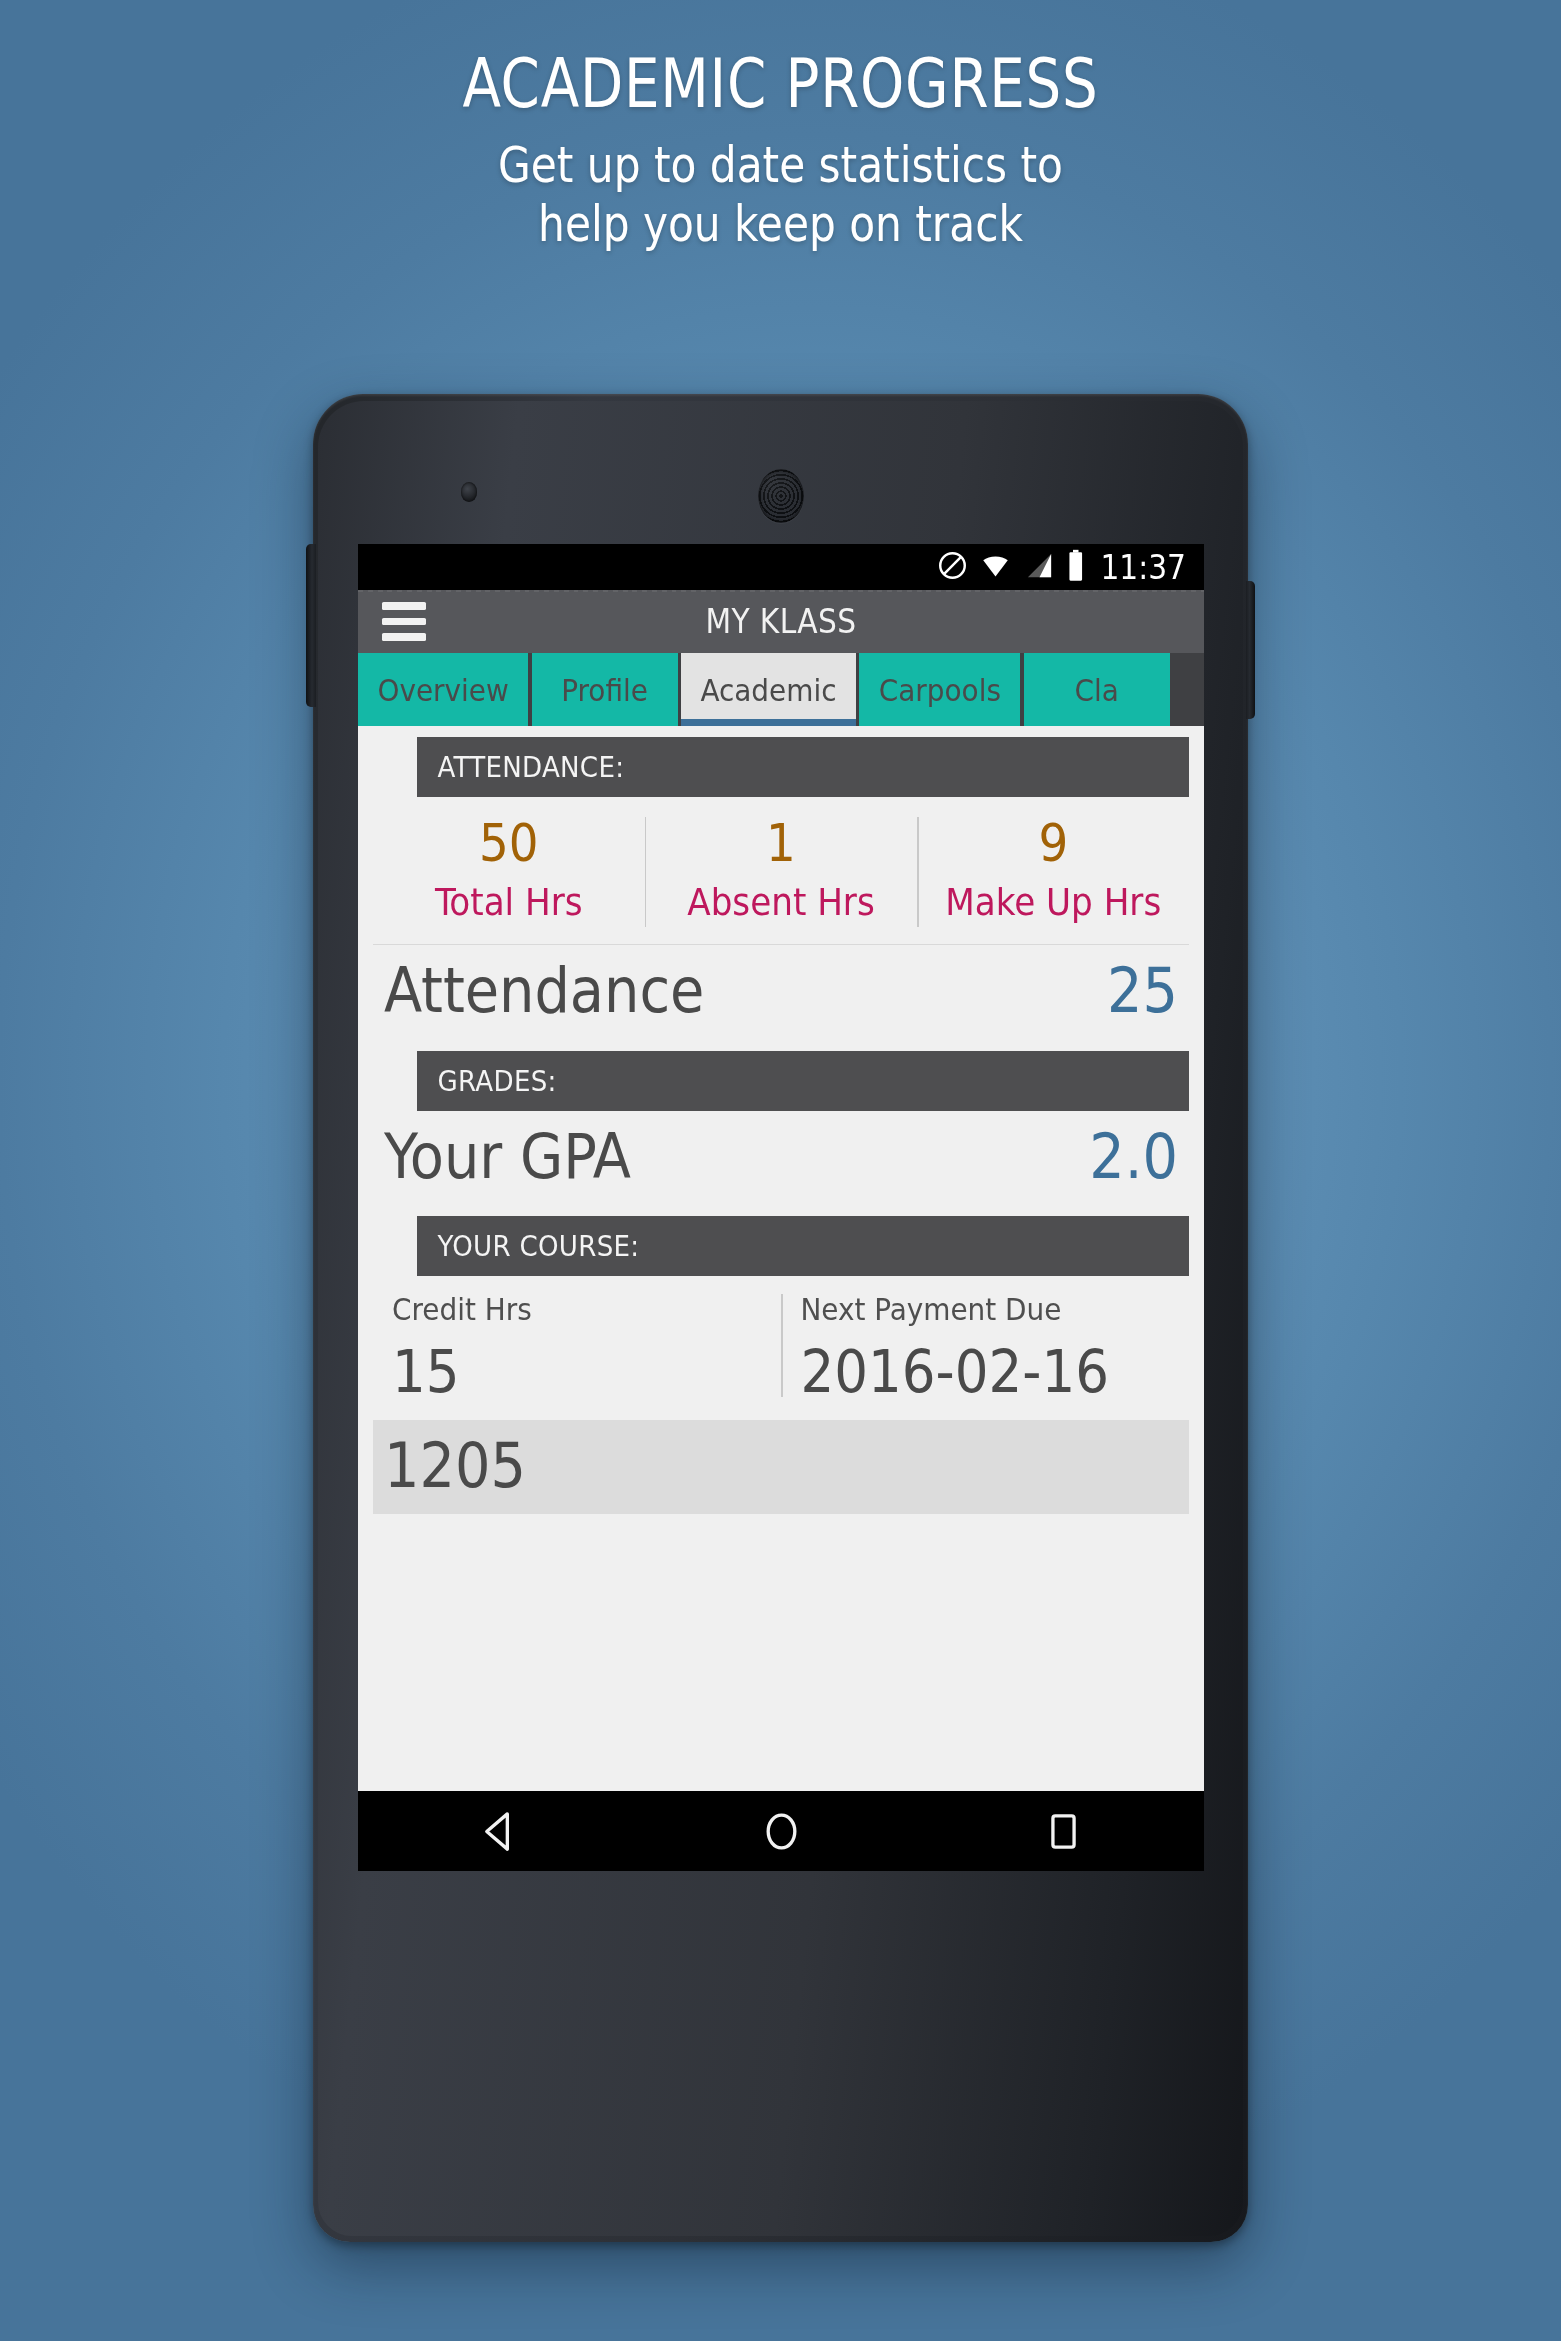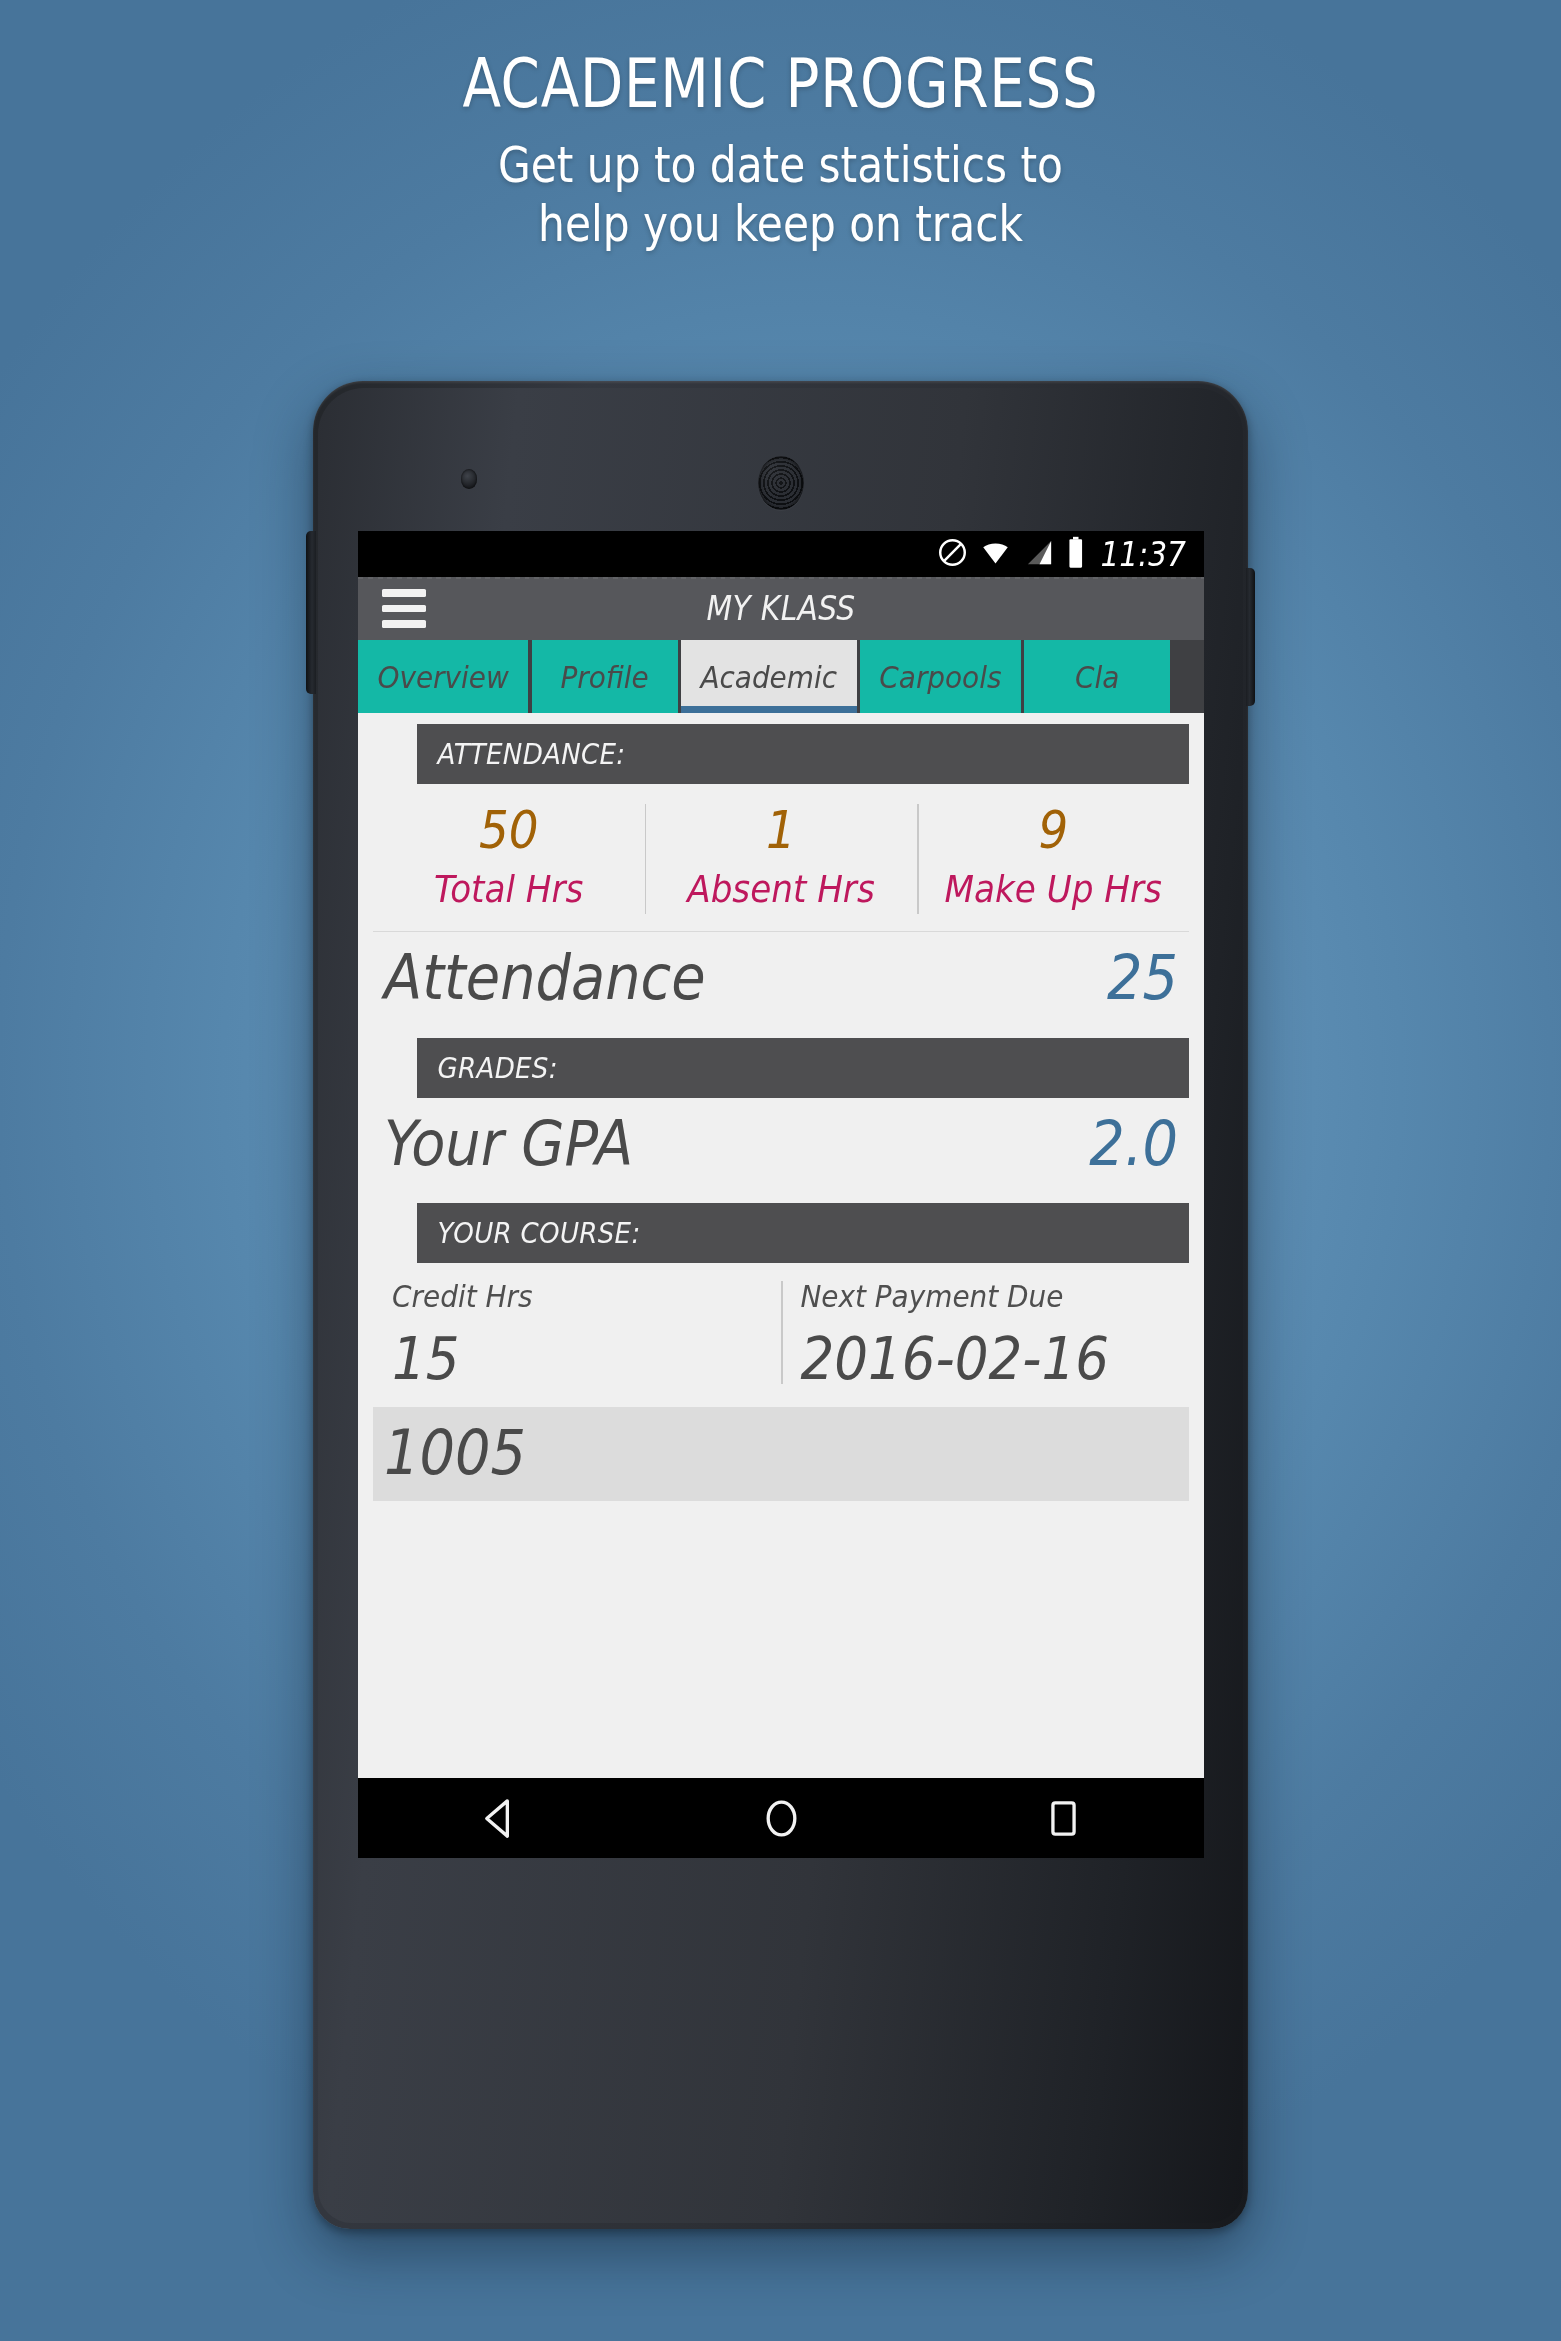--- a/index.html
+++ b/index.html
@@ -48,24 +48,23 @@
     font-weight: 300;
     line-height: 1.17;
     font-family: "DejaVu Sans Condensed", "Liberation Sans Narrow", "Liberation Sans", sans-serif;
     transform: scaleX(0.94);
   }
 
   
   .phone {
     position: absolute;
     left: 313px;
-    top: 381px;
+    top: 394px;
     width: 935px;
     height: 1848px;
-    font-style: italic;
   }
   .phone-body {
     position: absolute;
     inset: 0;
     border-radius: 50px 50px 37px 37px;
     background: linear-gradient(100deg, #23262a 0%, #343840 22%, #2d3036 55%, #202328 82%, #17191d 100%);
     box-shadow:
       0 23px 57px rgba(10,25,40,0.45),
       0 3.3px 9.8px rgba(0,0,0,0.35),
       inset 0 1.6px 2.4px rgba(255,255,255,0.10);
@@ -443,21 +442,21 @@
           <div class="course-label">Credit Hrs</div>
           <div class="course-value">15</div>
         </div>
         <div class="course-cell">
           <div class="course-label">Next Payment Due</div>
           <div class="course-value">2016-02-16</div>
         </div>
       </div>
 
       <div class="big-row shaded">
-        <div class="big-value dark">1005</div>
+        <div class="big-value dark">1205</div>
       </div>
 
     </div>
 
     <div class="navbar">
       <span>
         <svg width="47" height="47" viewBox="0 0 24 24">
           <path d="M16 3 L5.5 12 L16 21 Z" fill="none" stroke="#f2f2f2" stroke-width="1.7" stroke-linejoin="round"></path>
         </svg>
       </span>

